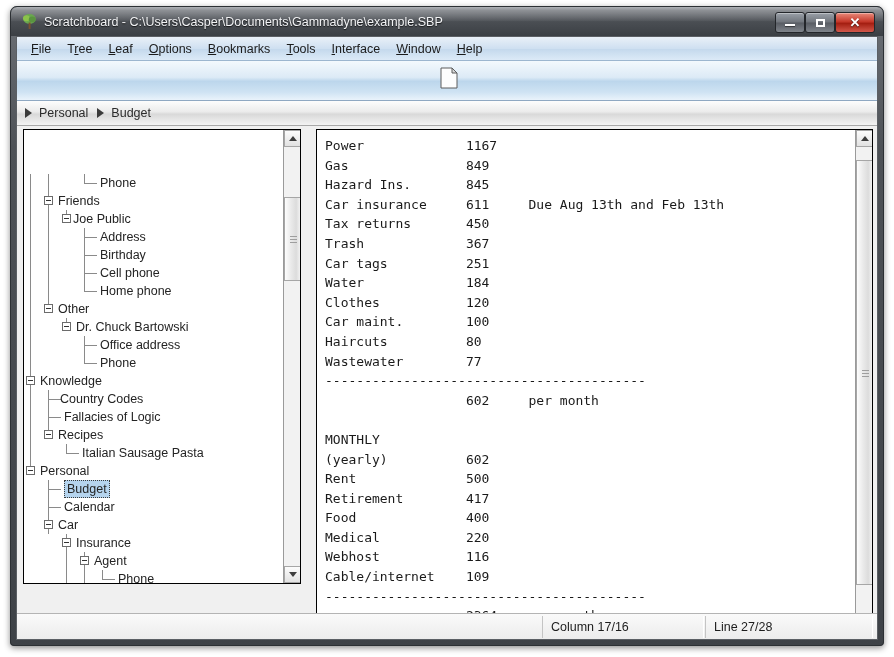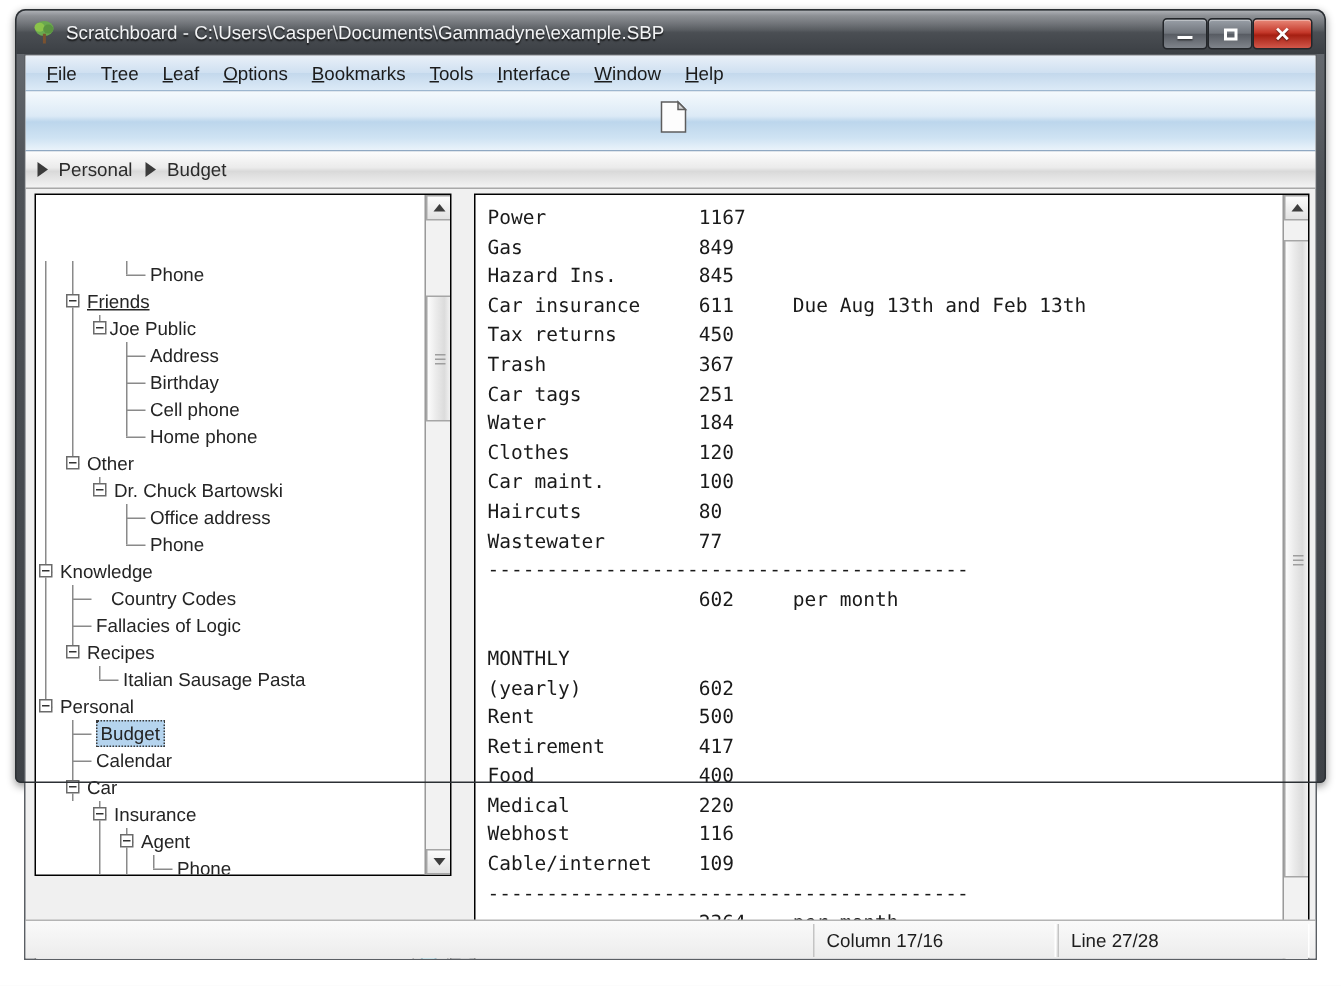--- a/index.html
+++ b/index.html
@@ -1,20 +1,20 @@
 <!DOCTYPE html>
 <html><head>
 <meta charset="utf-8">
 <style>
   html,body{margin:0;padding:0;background:#ffffff;}
   body{width:894px;height:657px;overflow:hidden;font-family:"Liberation Sans",sans-serif;}
 
   
   #window{
-    position:absolute;left:10px;top:6px;width:874px;height:516px;
+    position:absolute;left:10px;top:6px;width:874px;height:640px;
     border-radius:7px 7px 4px 4px;
     background:linear-gradient(to bottom,#6d7177 0%,#4e5257 22%,#3e4247 100%);
     box-shadow:0 2px 6px rgba(0,0,0,.45);
     box-sizing:border-box;
     padding:0;
   }
   #window::after{
     content:"";position:absolute;left:0;top:0;right:0;bottom:0;
     border:1px solid #2c3034;border-radius:7px 7px 4px 4px;pointer-events:none;
   }
@@ -447,21 +447,21 @@
             <div class="tline" style="left: 60px; top: 9px; height: 1px; width: 13px;"></div>
             <span class="lbl" style="left: 76px;">Phone</span>
           </div>
           <div class="tnode">
             <div class="tline" style="left: 6px; top: 0px; width: 1px; height: 18px;"></div>
             <div class="tline" style="left: 24px; top: 0px; width: 1px; height: 18px;"></div>
             <div class="tline" style="left: 24px; top: 9px; height: 1px; width: 5px;"></div>
             <div class="tbox" style="left: 20px; top: 4px;">
               <i></i>
             </div>
-            <span class="lbl" style="left: 34px; text-decoration: underline;">Friends</span>
+            <span class="lbl" style="left: 34px;">Friends</span>
           </div>
           <div class="tnode">
             <div class="tline" style="left: 6px; top: 0px; width: 1px; height: 18px;"></div>
             <div class="tline" style="left: 24px; top: 0px; width: 1px; height: 18px;"></div>
             <div class="tline" style="left: 42px; top: 0px; width: 1px; height: 9px;"></div>
             <div class="tline" style="left: 42px; top: 9px; height: 1px; width: 5px;"></div>
             <div class="tbox" style="left: 38px; top: 4px;">
               <i></i>
             </div>
             <span class="lbl" style="left: 49px;">Joe Public</span>
@@ -529,21 +529,21 @@
             <div class="tline" style="left: 6px; top: 9px; height: 1px; width: 5px;"></div>
             <div class="tbox" style="left: 2px; top: 4px;">
               <i></i>
             </div>
             <span class="lbl" style="left: 16px;">Knowledge</span>
           </div>
           <div class="tnode">
             <div class="tline" style="left: 6px; top: 0px; width: 1px; height: 18px;"></div>
             <div class="tline" style="left: 24px; top: 0px; width: 1px; height: 18px;"></div>
             <div class="tline" style="left: 24px; top: 9px; height: 1px; width: 13px;"></div>
-            <span class="lbl" style="left: 50px;">Country Codes</span>
+            <span class="lbl" style="left: 36px;">Country Codes</span>
           </div>
           <div class="tnode">
             <div class="tline" style="left: 6px; top: 0px; width: 1px; height: 18px;"></div>
             <div class="tline" style="left: 24px; top: 0px; width: 1px; height: 18px;"></div>
             <div class="tline" style="left: 24px; top: 9px; height: 1px; width: 13px;"></div>
             <span class="lbl" style="left: 40px;">Fallacies of Logic</span>
           </div>
           <div class="tnode">
             <div class="tline" style="left: 6px; top: 0px; width: 1px; height: 18px;"></div>
             <div class="tline" style="left: 24px; top: 0px; width: 1px; height: 9px;"></div>

